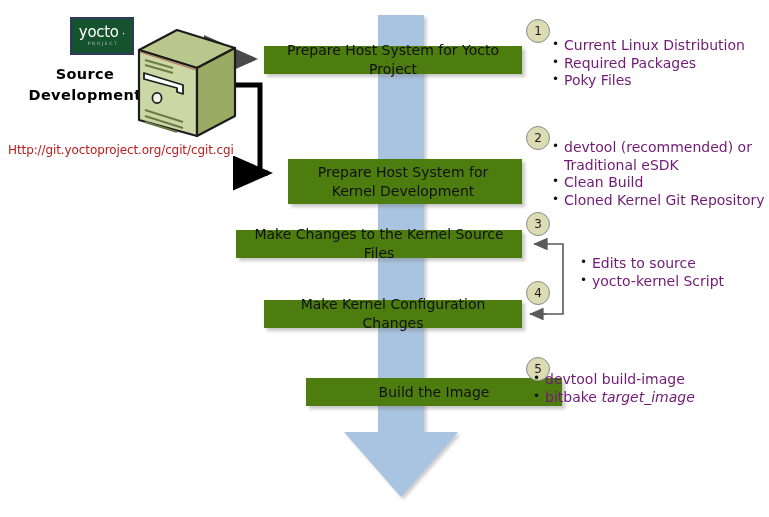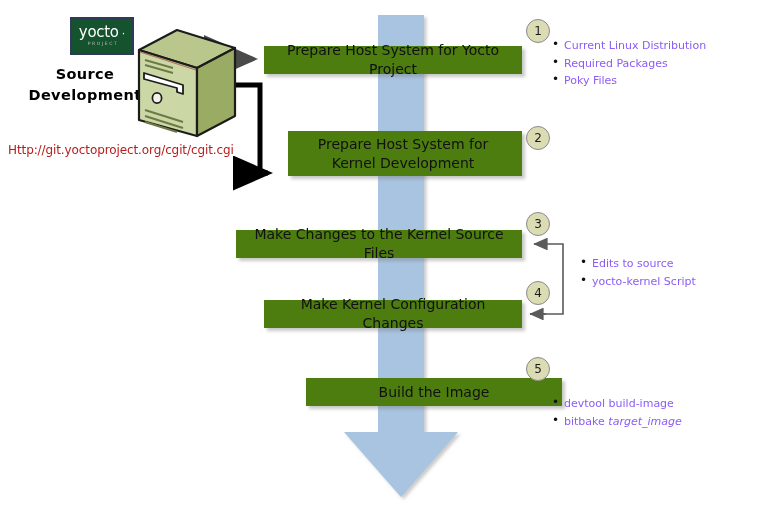--- a/index.html
+++ b/index.html
@@ -109,21 +109,21 @@
     justify-content: center;
     text-align: center;
     font-size: 14px;
     line-height: 19px;
     box-shadow: 3px 3px 3px rgba(120,120,120,0.40);
     box-sizing: border-box;
     padding: 0 10px;
   }
 
   #box1 { left: 264px; top: 46px;  width: 258px; height: 28px; }
-  #box2 { left: 288px; top: 131px; width: 234px; height: 45px; padding-left: 6px; }
+  #box2 { left: 288px; top: 159px; width: 234px; height: 45px; padding-left: 6px; }
   #box3 { left: 236px; top: 230px; width: 286px; height: 28px; }
   #box4 { left: 264px; top: 300px; width: 258px; height: 28px; }
   #box5 { left: 266px; top: 378px; width: 256px; height: 28px; margin-left: 40px; }
 
   
   .badge {
     position: absolute;
     width: 24px;
     height: 24px;
     border-radius: 50%;
@@ -138,23 +138,23 @@
   }
   #badge1 { left: 526px; top: 19px; }
   #badge2 { left: 526px; top: 126px; }
   #badge3 { left: 526px; top: 212px; }
   #badge4 { left: 526px; top: 281px; }
   #badge5 { left: 526px; top: 357px; }
 
   
   .notes {
     position: absolute;
-    font-size: 11px;
+    font-size: 14px;
     line-height: 17.5px;
-    color: #8b5cf6;
+    color: #701a75;
   }
   .notes ul {
     margin: 0;
     padding: 0;
     list-style: none;
   }
   .notes li {
     position: relative;
     padding-left: 12px;
     white-space: nowrap;
@@ -165,21 +165,21 @@
     left: 0;
     top: -1px;
     font-size: 12px;
     color: #111;
   }
   .notes li .ital { font-style: italic; }
 
   #notes1 { left: 552px; top: 37px;  width: 212px; }
   #notes2 { left: 552px; top: 139px; width: 205px; }
   #notes3 { left: 580px; top: 255px; width: 180px; }
-  #notes5 { left: 552px; top: 371px; width: 210px; margin-top: 24px; }
+  #notes5 { left: 533px; top: 371px; width: 210px; }
 
   .sub-line {
     padding-left: 12px;
     white-space: nowrap;
   }
 </style>
 </head>
 <body>
 
 <div id="canvas">
@@ -270,20 +270,30 @@
   <div class="badge" id="badge5">5</div>
 
   <div class="notes" id="notes1">
     <ul>
       <li>Current Linux Distribution</li>
       <li>Required Packages</li>
       <li>Poky Files</li>
     </ul>
   </div>
 
+  <div class="notes" id="notes2">
+    <ul>
+      <li>devtool (recommended) or</li>
+    </ul>
+    <div class="sub-line">Traditional eSDK</div>
+    <ul>
+      <li>Clean Build</li>
+      <li>Cloned Kernel Git Repository</li>
+    </ul>
+  </div>
 
   <div class="notes" id="notes3">
     <ul>
       <li>Edits to source</li>
       <li>yocto-kernel Script</li>
     </ul>
   </div>
 
   <div class="notes" id="notes5">
     <ul>

